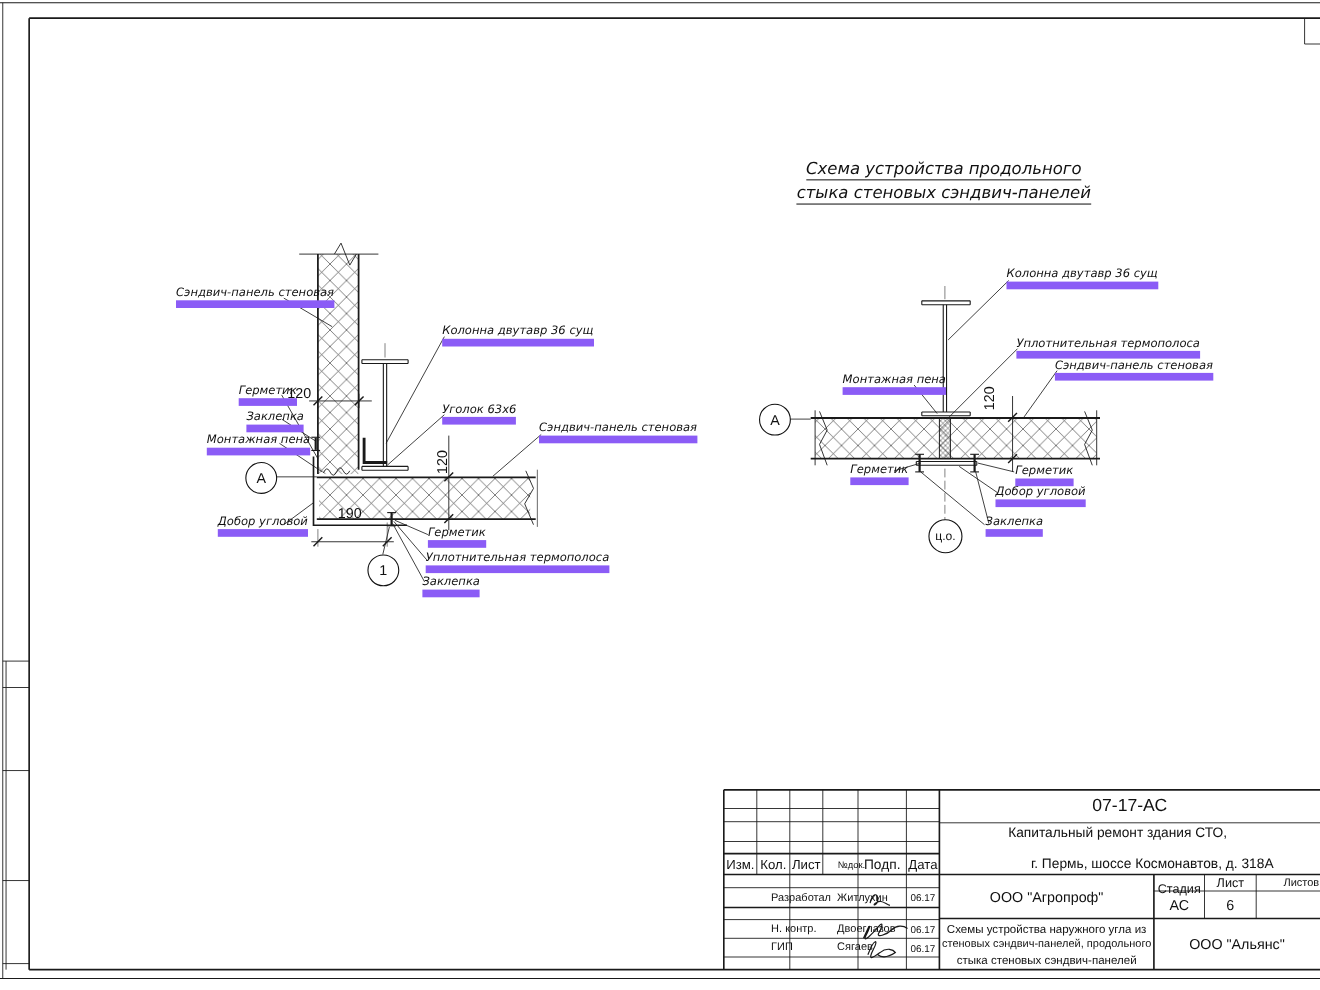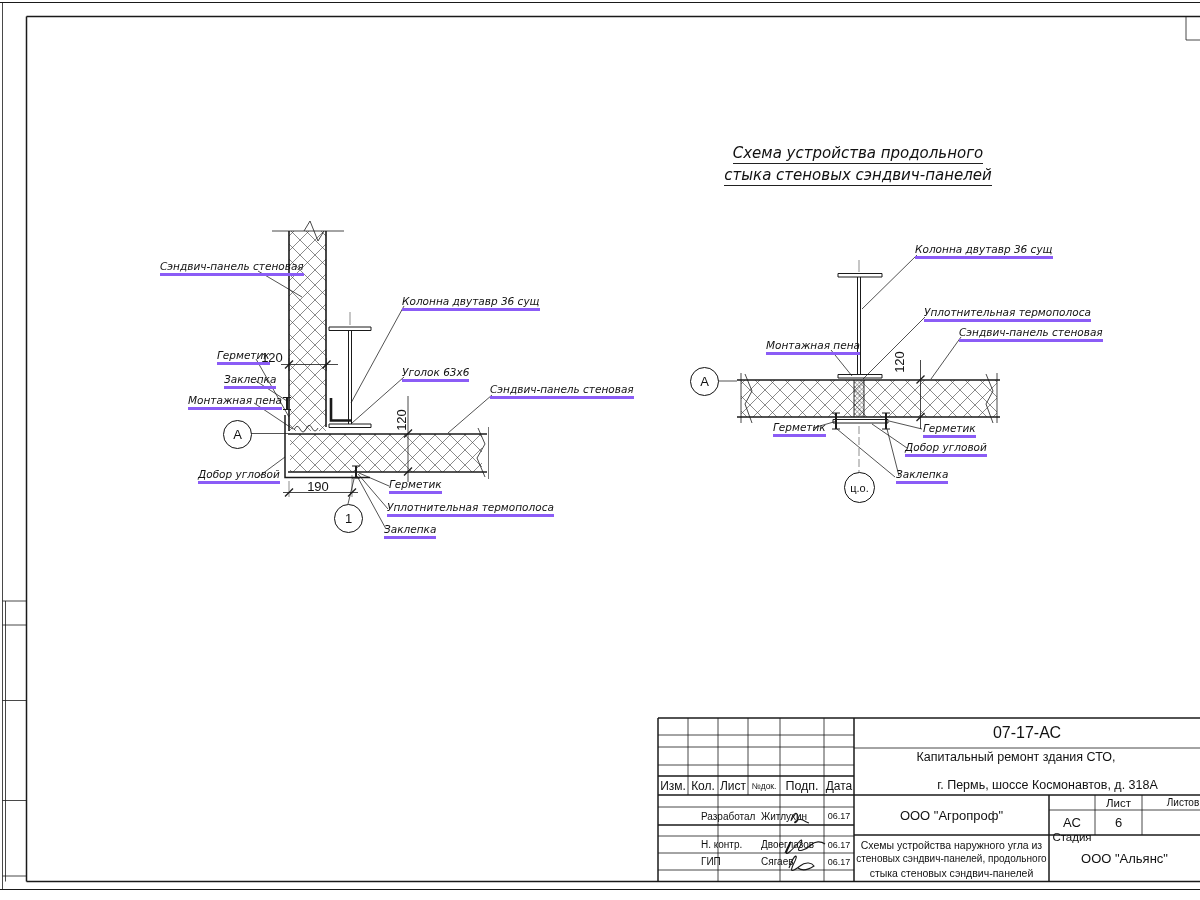--- a/index.html
+++ b/index.html
@@ -1,20 +1,20 @@
 <!DOCTYPE html>
 <html><head>
 <meta charset="utf-8">
 <style>
   html,body{margin:0;padding:0;background:#ffffff;}
   #sheet{position:relative;width:1200px;height:900px;background:#ffffff;overflow:hidden;
          font-family:"Liberation Sans",sans-serif;color:#111;}
   svg.linework{position:absolute;left:0;top:0;}
   .lb{position:absolute;font:italic 10.5px "DejaVu Sans",sans-serif;color:#111;
-      border-bottom:3px solid #8b5cf6;line-height:1.1;white-space:nowrap;}
+      border-bottom:7px solid #8b5cf6;line-height:1.1;white-space:nowrap;}
   .dtitle{position:absolute;text-align:center;font:italic 15px "DejaVu Sans",sans-serif;}
   .dtitle span{display:inline-block;border-bottom:1.2px solid #222;padding-bottom:1px;white-space:nowrap;}
   .dtitle .l2{margin-top:2px;}
   .dim{position:absolute;font:13px "Liberation Sans",sans-serif;color:#111;white-space:nowrap;
        display:flex;align-items:center;justify-content:center;}
   .dimv{transform:rotate(-90deg);}
   .mk{position:absolute;border:1.3px solid #111;border-radius:50%;background:#fff;
       display:flex;align-items:center;justify-content:center;
       font:13px "Liberation Sans",sans-serif;}
   .tb{position:absolute;display:flex;align-items:center;justify-content:center;
@@ -230,21 +230,21 @@
   <div class="lb" style="left:188px;top:395px;">Монтажная пена</div>
   <div class="lb" style="left:402px;top:367px;">Уголок 63х6</div>
   <div class="lb" style="left:490px;top:384px;">Сэндвич-панель стеновая</div>
   <div class="lb" style="left:198px;top:469px;">Добор угловой</div>
   <div class="lb" style="left:389px;top:479px;">Герметик</div>
   <div class="lb" style="left:387px;top:502px;">Уплотнительная термополоса</div>
   <div class="lb" style="left:384px;top:524px;">Заклепка</div>
 
   <div class="dim" style="left:258px;top:350px;width:28px;height:14px;">120</div>
   <div class="dim dimv" style="left:384px;top:413px;width:34px;height:14px;">120</div>
-  <div class="dim" style="left:300px;top:479px;width:36px;height:14px;">190</div>
+  <div class="dim" style="left:300px;top:459px;width:36px;height:14px;">190</div>
 
   <div class="mk" style="left:223px;top:420px;width:27px;height:27px;">А</div>
   <div class="mk" style="left:334px;top:504px;width:27px;height:27px;">1</div>
 
   <div class="dtitle" style="left:678px;top:144px;width:360px;">
     <span>Схема устройства продольного</span><br>
     <span class="l2">стыка стеновых сэндвич-панелей</span>
   </div>
 
   <div class="lb" style="left:915px;top:244px;">Колонна двутавр 36 сущ</div>
@@ -261,38 +261,38 @@
   <div class="mk" style="left:690px;top:367px;width:27px;height:27px;">А</div>
   <div class="mk" style="left:844px;top:472px;width:29px;height:29px;font-size:11px;">ц.о.</div>
 
   <div class="tb" style="left:854px;top:718px;width:346px;height:30px;font-size:16px;">07-17-АС</div>
   <div class="tb" style="left:854px;top:749px;width:324px;height:15px;">Капитальный ремонт здания СТО,</div>
   <div class="tb" style="left:854px;top:777px;width:387px;height:15px;">г. Пермь, шоссе Космонавтов, д. 318А</div>
 
   <div class="tb" style="left:658px;top:776px;width:30px;height:19px;font-size:12px;">Изм.</div>
   <div class="tb" style="left:688px;top:776px;width:30px;height:19px;font-size:12px;">Кол.</div>
   <div class="tb" style="left:718px;top:776px;width:30px;height:19px;font-size:12px;">Лист</div>
-  <div class="tb" style="left:748px;top:776px;width:32px;height:19px;font-size:8.5px;">№док.</div>
+  <div class="tb" style="left:748px;top:776px;width:32px;height:19px;font-size:8.5px;padding-left:10px;">№док.</div>
   <div class="tb" style="left:780px;top:776px;width:44px;height:19px;font-size:12.5px;">Подп.</div>
   <div class="tb" style="left:824px;top:776px;width:30px;height:19px;font-size:12px;">Дата</div>
 
   <div class="tb left" style="left:661px;top:807px;width:56px;height:18px;font-size:10px;">Разработал</div>
   <div class="tb left" style="left:721px;top:807px;width:58px;height:18px;font-size:10px;">Житлухин</div>
   <div class="tb" style="left:824px;top:807px;width:30px;height:18px;font-size:9px;">06.17</div>
 
   <div class="tb left" style="left:661px;top:836px;width:56px;height:17px;font-size:10px;">Н. контр.</div>
   <div class="tb left" style="left:721px;top:836px;width:58px;height:17px;font-size:10px;">Двоеглазов</div>
   <div class="tb" style="left:824px;top:836px;width:30px;height:17px;font-size:9px;">06.17</div>
 
   <div class="tb left" style="left:661px;top:853px;width:56px;height:17px;font-size:10px;">ГИП</div>
   <div class="tb left" style="left:721px;top:853px;width:58px;height:17px;font-size:10px;">Сягаев</div>
   <div class="tb" style="left:824px;top:853px;width:30px;height:17px;font-size:9px;">06.17</div>
 
   <div class="tb" style="left:854px;top:795px;width:195px;height:40px;font-size:13px;">ООО "Агропроф"</div>
-  <div class="tb" style="left:1049px;top:795px;width:46px;height:28px;font-size:11.5px;margin-top:28px;">Стадия</div>
+  <div class="tb" style="left:1049px;top:795px;width:46px;height:28px;font-size:11.5px;">Стадия</div>
   <div class="tb" style="left:1095px;top:795px;width:47px;height:15px;font-size:11.5px;">Лист</div>
   <div class="tb" style="left:1142px;top:795px;width:82px;height:15px;font-size:10px;">Листов</div>
   <div class="tb" style="left:1049px;top:810px;width:46px;height:25px;font-size:13px;">АС</div>
   <div class="tb" style="left:1095px;top:810px;width:47px;height:25px;font-size:13px;">6</div>
 
   <div class="tb" style="left:854px;top:838px;width:195px;height:13px;font-size:10.5px;">Схемы устройства наружного угла из</div>
   <div class="tb" style="left:854px;top:852px;width:195px;height:13px;font-size:10px;">стеновых сэндвич-панелей, продольного</div>
   <div class="tb" style="left:854px;top:866px;width:195px;height:13px;font-size:10.5px;">стыка стеновых сэндвич-панелей</div>
 
   <div class="tb" style="left:1049px;top:835px;width:151px;height:47px;font-size:13px;">ООО "Альянс"</div>

